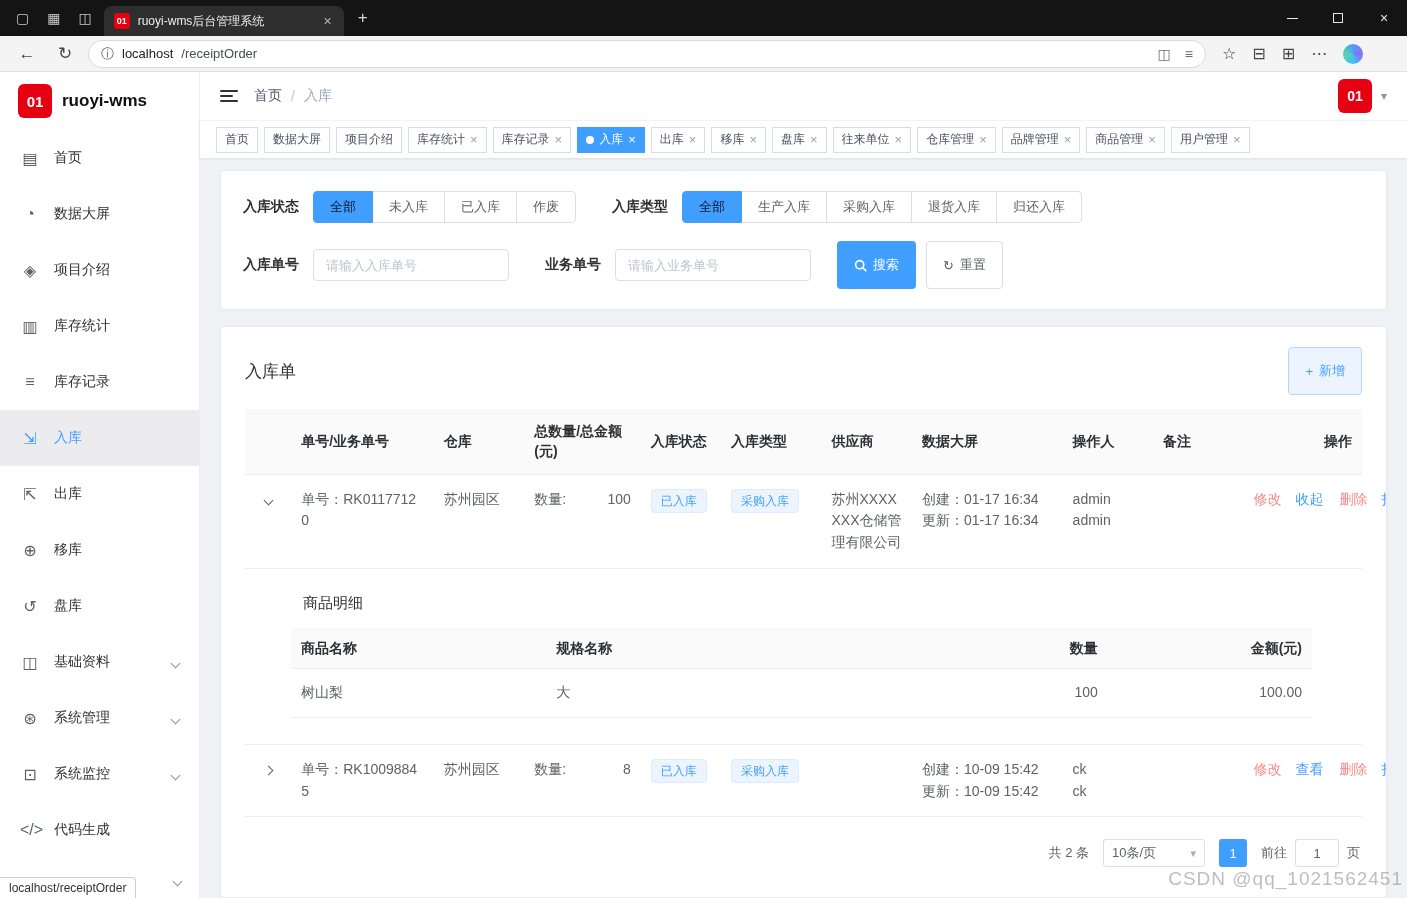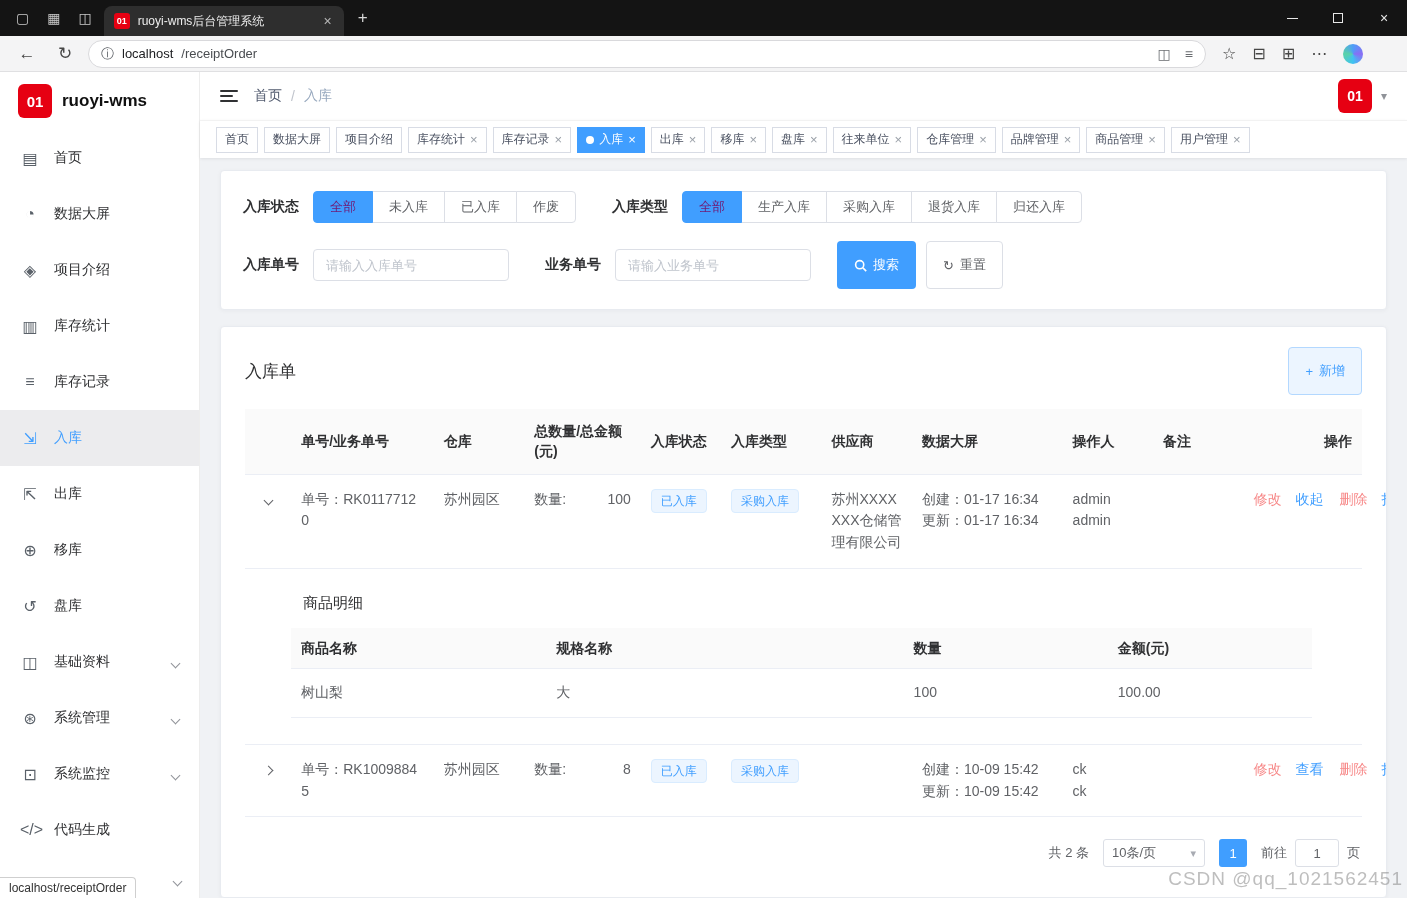--- a/index.html
+++ b/index.html
@@ -74,21 +74,21 @@
   .card { background:#fff; border:1px solid #e8ebf0; border-radius:4px; box-shadow:0 1px 4px rgba(0,21,41,.04); }
   .filter-card { padding:20px 22px; }
   .filter-row { display:flex; align-items:center; }
   .filter-row + .filter-row { margin-top:18px; }
   .f-label { font-weight:bold; color:#303133; font-size:14px; margin-right:14px; white-space:nowrap; }
   .gap-lg { margin-left:36px; }
   .radio-group { display:flex; }
   .radio-btn { height:32px; padding:0 16px; border:1px solid #dcdfe6; background:#fff; color:#606266; font-size:13px; display:flex; align-items:center; margin-left:-1px; cursor:pointer; white-space:nowrap; }
   .radio-btn:first-child { border-radius:4px 0 0 4px; margin-left:0; }
   .radio-btn:last-child { border-radius:0 4px 4px 0; }
-  .radio-btn.active { background:#409eff; border-color:#409eff; color:#701a75; position:relative; z-index:1; }
+  .radio-btn.active { background:#409eff; border-color:#409eff; color:#0f172a; position:relative; z-index:1; }
   .inp { width:196px; height:32px; border:1px solid #dcdfe6; border-radius:4px; padding:0 12px; font-size:13px; color:#606266; outline:none; background:#fff; }
   .inp::placeholder { color:#bfc4cc; }
   .btns { margin-left:26px; display:flex; gap:10px; }
   .btn { height:48px; border-radius:4px; font-size:13px; display:inline-flex; align-items:center; gap:6px; padding:0 16px; border:1px solid transparent; cursor:pointer; white-space:nowrap; }
   .btn-primary { background:#409eff; color:#fff; }
   .btn-default { background:#fff; border-color:#dcdfe6; color:#606266; }
   .btn-plain { background:#ecf5ff; border-color:#b3d8ff; color:#409eff; }
   .btn .bi { font-size:13px; line-height:1; }
 
   .table-card { flex:1; min-height:0; padding:20px 24px; display:flex; flex-direction:column; overflow:hidden; }
@@ -107,21 +107,21 @@
   .op.blue { color:#409eff; }
   .op.pink { color:#f78989; }
   .expand-cell { text-align:center; color:#909399; }
 
   .detail-td { padding:0 !important; }
   .detail { padding:12px 50px 26px 46px; }
   .detail-title { font-size:15px; color:#303133; margin:10px 12px 14px; }
   table.sub { width:100%; border-collapse:collapse; font-size:14px; }
   .sub th { background:#fafafa; font-weight:bold; color:#303133; padding:10px; border-bottom:1px solid #ebeef5; text-align:left; }
   .sub td { padding:13px 10px; border-bottom:1px solid #ebeef5; color:#606266; }
-  .sub th.num, .sub td.num { }
+  .sub th.num, .sub td.num { text-align:right; }
 
   .pager { margin-top:auto; display:flex; align-items:center; justify-content:flex-end; gap:14px; padding:22px 2px 18px; color:#606266; font-size:13px; }
   .page-size { width:102px; height:28px; border:1px solid #dcdfe6; border-radius:3px; display:flex; align-items:center; justify-content:space-between; padding:0 8px; color:#606266; cursor:pointer; background:#fff; }
   .page-size .caret { color:#a8abb2; font-size:11px; }
   .page-num { min-width:28px; height:28px; background:#409eff; color:#fff; border-radius:3px; display:flex; align-items:center; justify-content:center; font-size:13px; cursor:pointer; }
   .goto { display:flex; align-items:center; gap:8px; }
   .goto-input { width:44px; height:28px; border:1px solid #dcdfe6; border-radius:3px; text-align:center; font-size:13px; color:#606266; outline:none; }
 
   
   .watermark { position:absolute; right:4px; bottom:8px; font-size:19px; color:rgba(125,125,125,.5); letter-spacing:1px; z-index:50; pointer-events:none; white-space:nowrap; }

